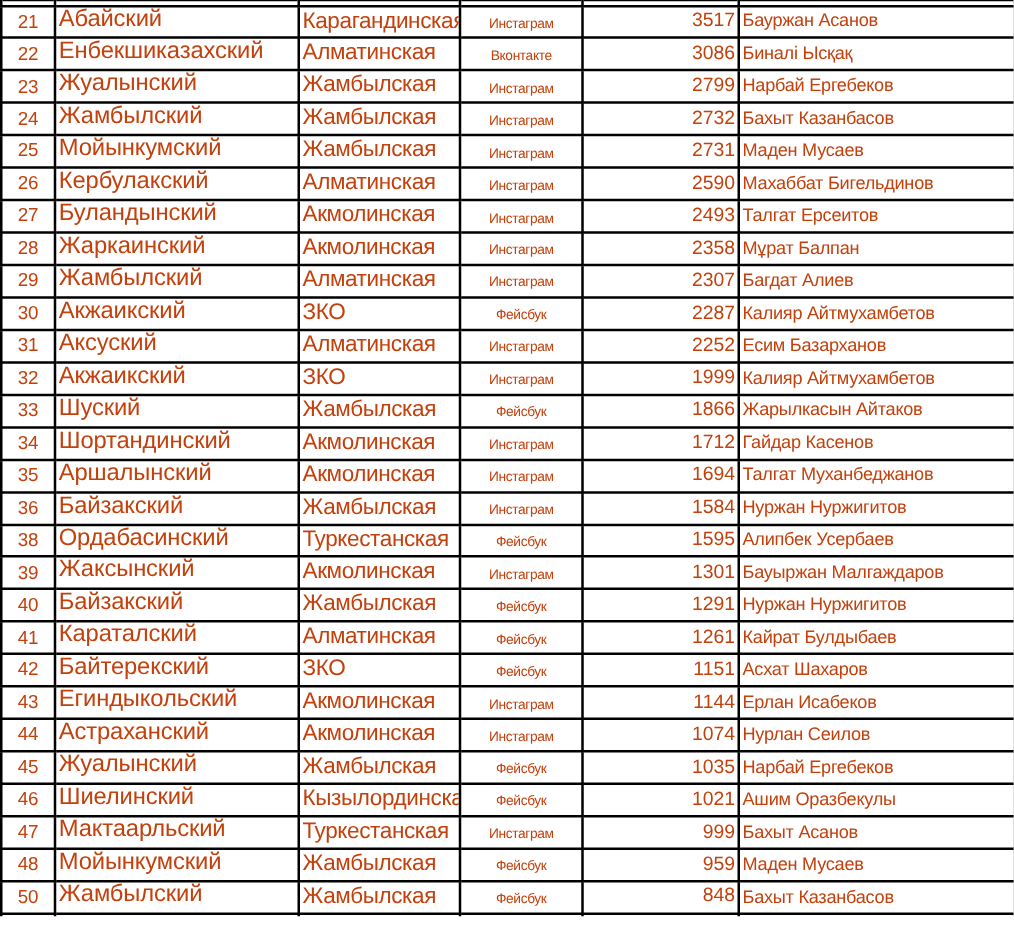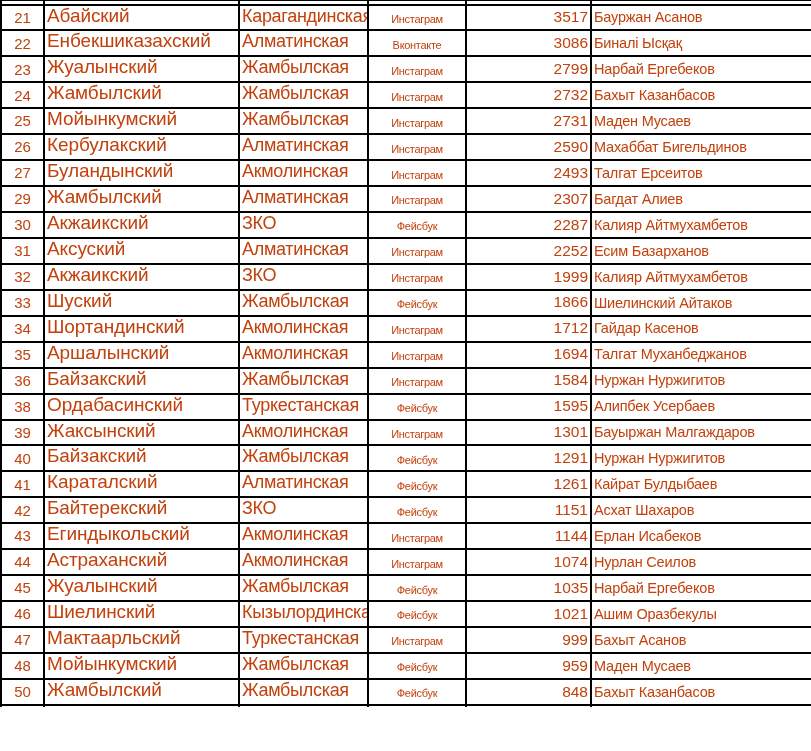--- a/index.html
+++ b/index.html
@@ -110,20 +110,28 @@
   </tr>
         <tr class="data-row">
     <td class="c-rank">27</td>
     <td class="c-district">Буландынский</td>
     <td class="c-region">Акмолинская</td>
     <td class="c-platform">Инстаграм</td>
     <td class="c-count">2493</td>
     <td class="c-person">Талгат Ерсеитов</td>
   </tr>
         <tr class="data-row">
+    <td class="c-rank">28</td>
+    <td class="c-district">Жаркаинский</td>
+    <td class="c-region">Акмолинская</td>
+    <td class="c-platform">Инстаграм</td>
+    <td class="c-count">2358</td>
+    <td class="c-person">Мұрат Балпан</td>
+  </tr>
+        <tr class="data-row">
     <td class="c-rank">29</td>
     <td class="c-district">Жамбылский</td>
     <td class="c-region">Алматинская</td>
     <td class="c-platform">Инстаграм</td>
     <td class="c-count">2307</td>
     <td class="c-person">Багдат Алиев</td>
   </tr>
         <tr class="data-row">
     <td class="c-rank">30</td>
     <td class="c-district">Акжаикский</td>
@@ -147,21 +155,21 @@
     <td class="c-platform">Инстаграм</td>
     <td class="c-count">1999</td>
     <td class="c-person">Калияр Айтмухамбетов</td>
   </tr>
         <tr class="data-row">
     <td class="c-rank">33</td>
     <td class="c-district">Шуский</td>
     <td class="c-region">Жамбылская</td>
     <td class="c-platform">Фейсбук</td>
     <td class="c-count">1866</td>
-    <td class="c-person">Шиелинский Айтаков</td>
+    <td class="c-person">Жарылкасын Айтаков</td>
   </tr>
         <tr class="data-row">
     <td class="c-rank">34</td>
     <td class="c-district">Шортандинский</td>
     <td class="c-region">Акмолинская</td>
     <td class="c-platform">Инстаграм</td>
     <td class="c-count">1712</td>
     <td class="c-person">Гайдар Касенов</td>
   </tr>
         <tr class="data-row">

